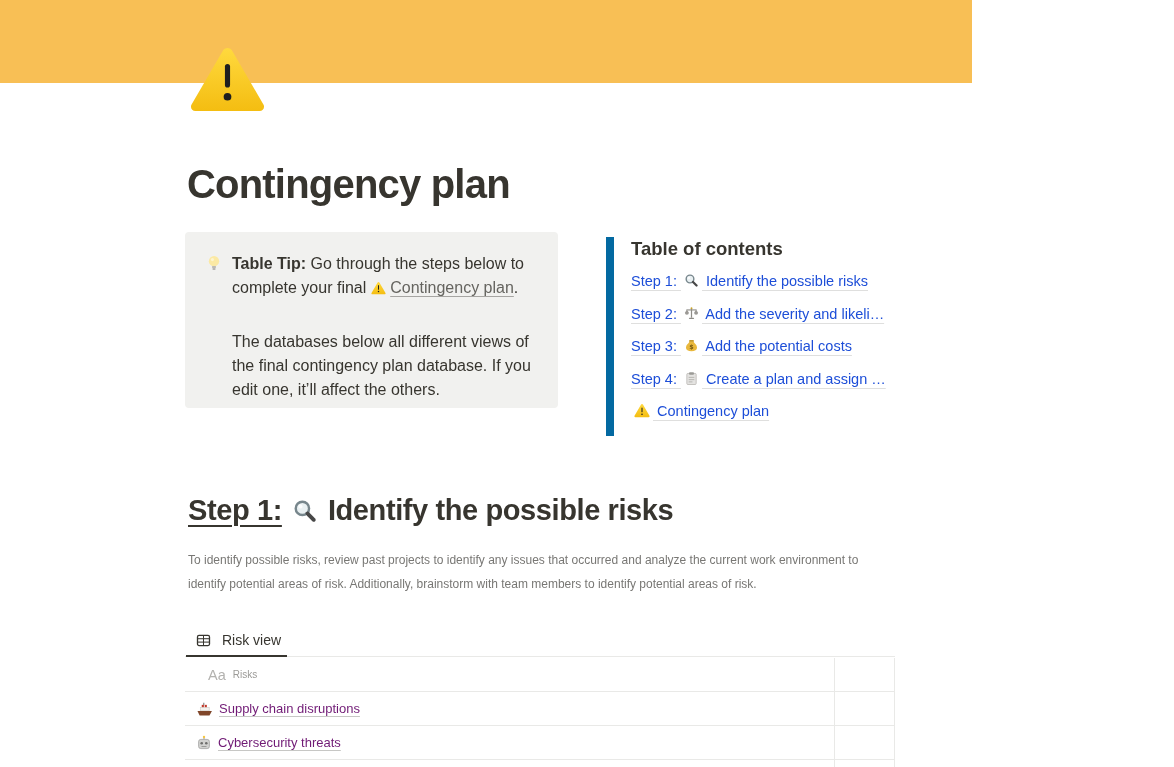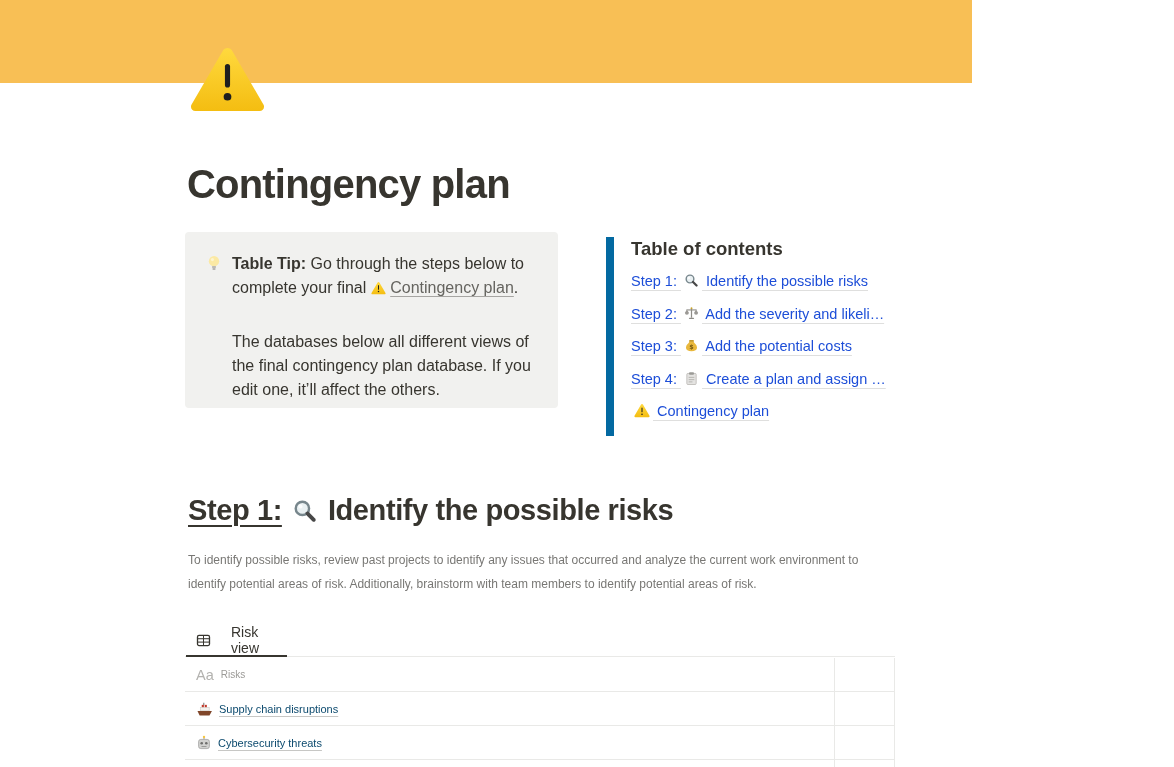--- a/index.html
+++ b/index.html
@@ -50,39 +50,39 @@
   }
   .step-desc {
     position:absolute; left:188px; top:548px; width:696px;
     font-size:12px; line-height:24.3px; color:#787774;
   }
   
   .tabbar { position:absolute; left:185px; top:625px; width:710px; height:32px; }
   .tab-divider { position:absolute; left:0; top:31px; width:710px; height:1px; background:#e9e9e7; }
   .tab {
     position:absolute; left:1px; top:0; height:32px; width:101px;
-    display:flex; align-items:center; gap:20px; padding-left:10px;
+    display:flex; align-items:center; gap:11px; padding-left:10px;
     border-bottom:2.5px solid #37352f; cursor:pointer;
   }
   .tab-label { font-size:14px; font-weight:500; color:#37352f; }
   
   .db-table { position:absolute; left:185px; top:658px; width:710px; }
   .db-row { display:flex; width:710px; border-bottom:1px solid #e9e9e7; }
   .db-row.header { height:34px; }
   .db-row.data { height:34px; }
   .db-row.partial { height:8px; border-bottom:none; }
   .cell-title {
     width:650px; border-right:1px solid #e9e9e7; display:flex; align-items:center;
     padding-left:11px; overflow:hidden;
   }
   .cell-extra { width:60px; border-right:1px solid #e9e9e7; }
-  .prop-type { font-size:14.5px; color:#b3b2af; margin-right:7px; }
+  .prop-type { font-size:14.5px; color:#b3b2af; margin-right:7px;margin-left:12px; }
   .prop-name { font-size:10px; color:#9b9a97; }
   .row-title {
-    font-size:11px; font-weight:500; color:#0c4a6e; margin-left:6px; cursor:pointer;
+    font-size:13px; font-weight:500; color:#701a75; margin-left:6px; cursor:pointer;
     text-decoration:underline; text-decoration-color:rgba(55,53,47,0.28); text-underline-offset:3px;
   }
 </style>
 </head>
 <body>
 
 <svg width="0" height="0" style="position:absolute">
   <defs>
     <linearGradient id="warnGrad" x1="0" y1="0" x2="0" y2="1">
       <stop offset="0" stop-color="#ffd93e"></stop>

